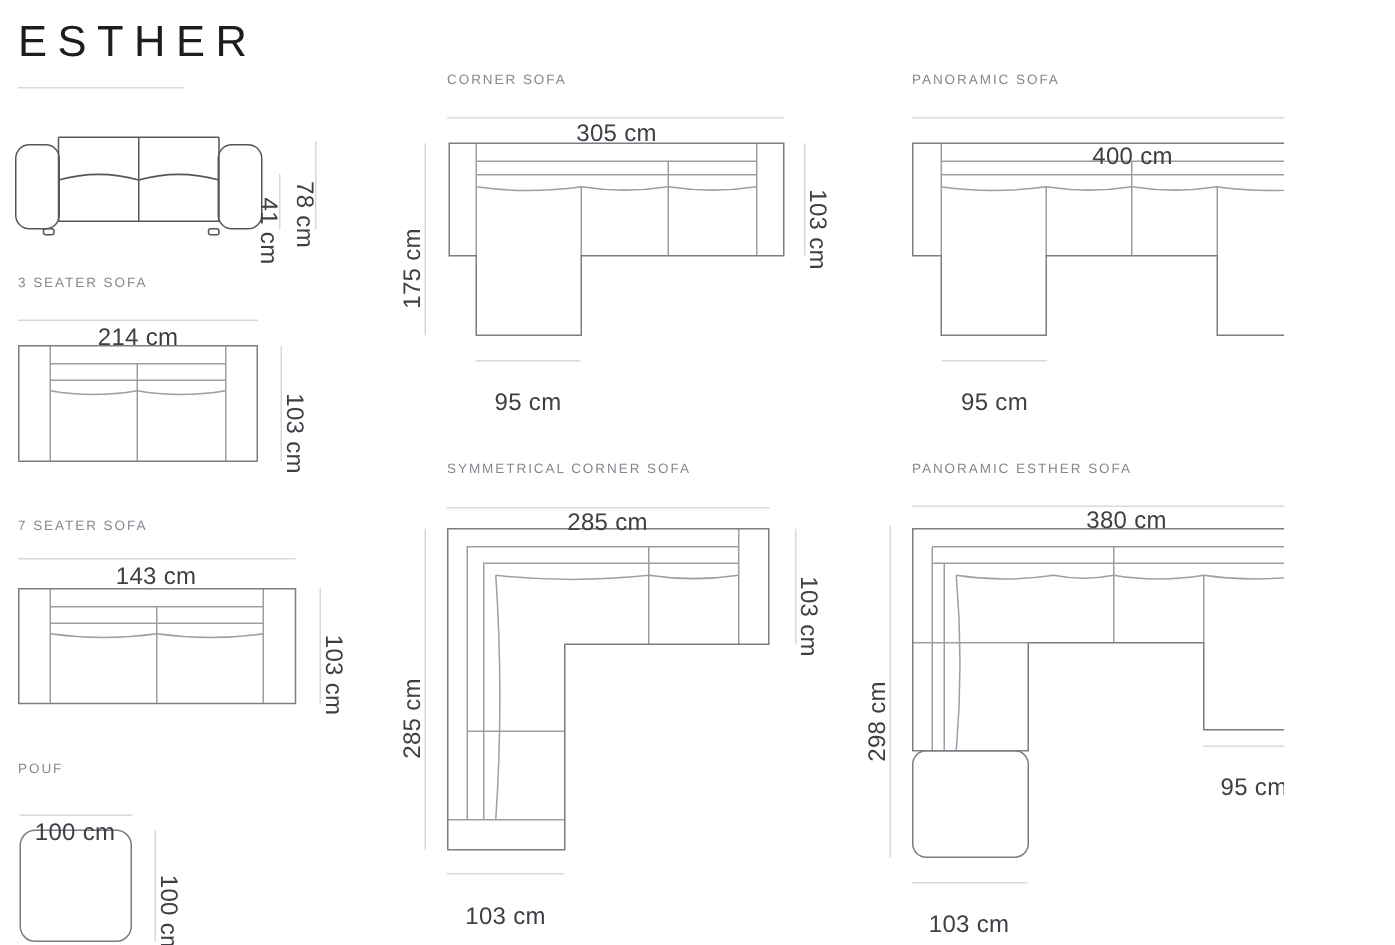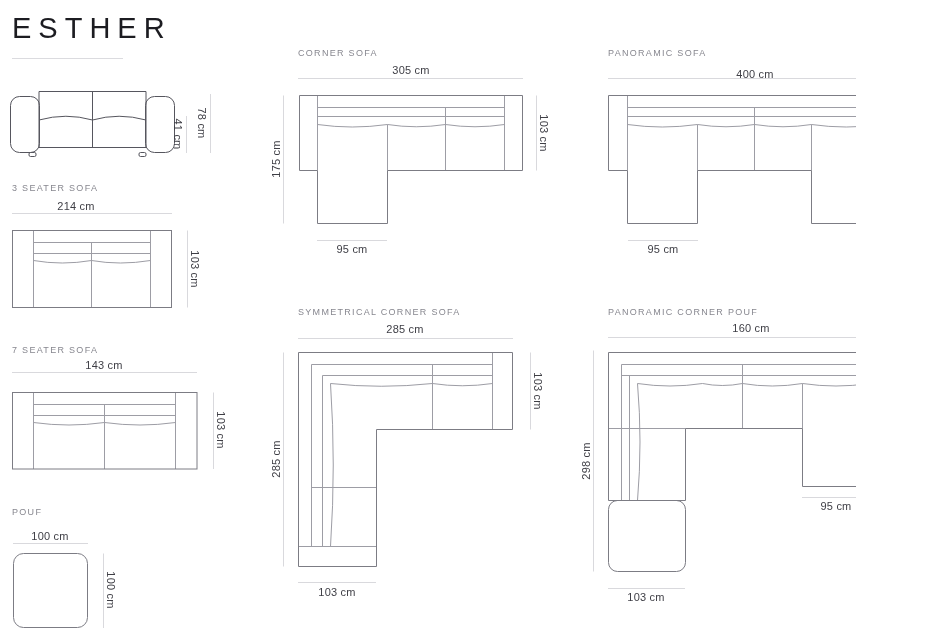--- a/index.html
+++ b/index.html
@@ -14,22 +14,22 @@
   }
   .brand-line {
     position:absolute; left:12px; top:58px; width:111px; height:1px;
     background:#dbdbdf;
   }
   .sec {
     position:absolute;
     font-size:9px; letter-spacing:1.3px; color:#87878f; white-space:nowrap;text-align:center;
   }
   .lbl {
-    position:absolute; font-size:11px; letter-spacing:.2px;
-    color:#3e3e45; white-space:nowrap;
+    position:absolute; font-size:16px; letter-spacing:.2px;
+    color:#3e3e45; white-space:nowrap;margin-top:20px;
   }
   .lbl.h   { transform:translate(-50%,-50%); }
   .lbl.cw  { writing-mode:vertical-rl; transform:translate(-50%,-50%); }
   .lbl.ccw { writing-mode:vertical-rl; transform:translate(-50%,-50%) rotate(180deg); }
   svg { position:absolute; left:0; top:0; }
   .outer { stroke:#7c7c84; }
   .inner { stroke:#9d9da5; }
   .elev  { stroke:#56565e; }
   .dim   { stroke:#d9d9dd; }
   g path, g rect, g line { fill:none; stroke-width:1; }
@@ -146,47 +146,47 @@
       <path d="M608,337.5 H894 M593.5,350.5 V571.5 M906.5,352.5 V486.5 M802,497.5 H870 M608,588.5 H685"></path>
     </g>
   </svg>
 
   <div class="sec" style="left:12px; top:183px">3 SEATER SOFA</div>
   <div class="sec" style="left:12px; top:345px">7 SEATER SOFA</div>
   <div class="sec" style="left:12px; top:507px">POUF</div>
   <div class="sec" style="left:298px; top:48px">CORNER SOFA</div>
   <div class="sec" style="left:608px; top:48px">PANORAMIC SOFA</div>
   <div class="sec" style="left:298px; top:307px">SYMMETRICAL CORNER SOFA</div>
-  <div class="sec" style="left:608px; top:307px">PANORAMIC CORNER POUF</div>
+  <div class="sec" style="left:608px; top:307px">PANORAMIC ESTHER SOFA</div>
 
   <div class="lbl cw" style="left:202px; top:123px">78 cm</div>
   <div class="lbl cw" style="left:178px; top:134px">41 cm</div>
 
-  <div class="lbl h" style="left:76px;  top:206px">214 cm</div>
+  <div class="lbl h" style="left:92px;  top:206px">214 cm</div>
   <div class="lbl cw" style="left:195px; top:269px">103 cm</div>
 
   <div class="lbl h" style="left:104px; top:365px">143 cm</div>
   <div class="lbl cw" style="left:221px; top:430px">103 cm</div>
 
   <div class="lbl h" style="left:50px;  top:536px">100 cm</div>
   <div class="lbl cw" style="left:111px; top:590px">100 cm</div>
 
   <div class="lbl h" style="left:411px; top:70px">305 cm</div>
   <div class="lbl ccw" style="left:276px; top:159px">175 cm</div>
   <div class="lbl cw" style="left:544px; top:133px">103 cm</div>
   <div class="lbl h" style="left:352px; top:249px">95 cm</div>
 
-  <div class="lbl h" style="left:755px; top:74px">400 cm</div>
+  <div class="lbl h" style="left:755px; top:85px">400 cm</div>
   <div class="lbl cw" style="left:925px; top:159px">175 cm</div>
   <div class="lbl h" style="left:663px; top:249px">95 cm</div>
 
   <div class="lbl h" style="left:405px; top:329px">285 cm</div>
   <div class="lbl ccw" style="left:276px; top:459px">285 cm</div>
   <div class="lbl cw" style="left:538px; top:391px">103 cm</div>
   <div class="lbl h" style="left:337px; top:592px">103 cm</div>
 
-  <div class="lbl h" style="left:751px; top:328px">160 cm</div>
+  <div class="lbl h" style="left:751px; top:328px">380 cm</div>
   <div class="lbl ccw" style="left:586px; top:461px">298 cm</div>
   <div class="lbl cw" style="left:914px; top:419px">175 cm</div>
   <div class="lbl h" style="left:836px; top:506px">95 cm</div>
   <div class="lbl h" style="left:646px; top:597px">103 cm</div>
 
 </div>
 
 </body></html>

